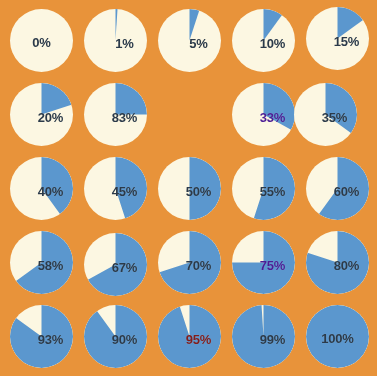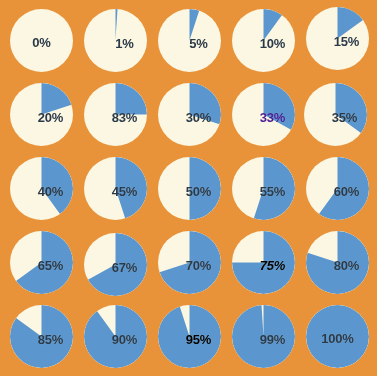--- a/index.html
+++ b/index.html
@@ -134,41 +134,31 @@
     <div class="pie-cell" style="left: 84px; top: 83px;">
       <div class="pie-disc" style="background: rgb(252, 247, 226);">
         <svg class="pie-svg" viewBox="0 0 63 63">
           <path d="M 31.5 31.5 L 31.5 0 A 31.5 31.5 0 0 1 63.000 31.500 Z" fill="#5B97CE"></path>
         </svg>
       </div>
       <div class="pie-label" style="color: rgb(43, 58, 74);">
         <span>83%</span>
       </div>
     </div>
-    <div class="pie-cell" style="left: 158px; top: 83px;">
-      <div class="pie-disc" style="background: rgb(252, 247, 226);">
-        <svg class="pie-svg" viewBox="0 0 63 63">
-          <path d="M 31.5 31.5 L 31.5 0 A 31.5 31.5 0 0 1 61.458 41.234 Z" fill="#5B97CE"></path>
-        </svg>
-      </div>
-      <div class="pie-label" style="color: rgb(43, 58, 74);">
-        <span>30%</span>
-      </div>
-    </div>
     <div class="pie-cell" style="left: 232px; top: 83px;">
       <div class="pie-disc" style="background: rgb(252, 247, 226);">
         <svg class="pie-svg" viewBox="0 0 63 63">
           <path d="M 31.5 31.5 L 31.5 0 A 31.5 31.5 0 0 1 59.104 46.675 Z" fill="#5B97CE"></path>
         </svg>
       </div>
       <div class="pie-label" style="color: #4c1d95;">
         <span>33%</span>
       </div>
     </div>
-    <div class="pie-cell" style="left: 304px; top: 83px;">
+    <div class="pie-cell" style="left: 294px; top: 83px;">
       <div class="pie-disc" style="background: rgb(252, 247, 226);">
         <svg class="pie-svg" viewBox="0 0 63 63">
           <path d="M 31.5 31.5 L 31.5 0 A 31.5 31.5 0 0 1 56.984 50.015 Z" fill="#5B97CE"></path>
         </svg>
       </div>
       <div class="pie-label" style="color: rgb(43, 58, 74);">
         <span>35%</span>
       </div>
     </div>
     <div class="pie-cell" style="left: 10px; top: 157px;">
@@ -221,21 +211,21 @@
         <span>60%</span>
       </div>
     </div>
     <div class="pie-cell" style="left: 10px; top: 231px;">
       <div class="pie-disc" style="background: rgb(252, 247, 226);">
         <svg class="pie-svg" viewBox="0 0 63 63">
           <path d="M 31.5 31.5 L 31.5 0 A 31.5 31.5 0 1 1 6.016 50.015 Z" fill="#5B97CE"></path>
         </svg>
       </div>
       <div class="pie-label" style="color: rgb(43, 58, 74);">
-        <span>65%</span>
+        <span>58%</span>
       </div>
     </div>
     <div class="pie-cell" style="left: 84px; top: 233px;">
       <div class="pie-disc" style="background: rgb(252, 247, 226);">
         <svg class="pie-svg" viewBox="0 0 63 63">
           <path d="M 31.5 31.5 L 31.5 0 A 31.5 31.5 0 1 1 3.896 46.675 Z" fill="#5B97CE"></path>
         </svg>
       </div>
       <div class="pie-label" style="color: rgb(43, 58, 74);">
         <span>67%</span>
@@ -250,61 +240,61 @@
       <div class="pie-label" style="color: rgb(43, 58, 74);">
         <span>70%</span>
       </div>
     </div>
     <div class="pie-cell" style="left: 232px; top: 231px;">
       <div class="pie-disc" style="background: rgb(252, 247, 226);">
         <svg class="pie-svg" viewBox="0 0 63 63">
           <path d="M 31.5 31.5 L 31.5 0 A 31.5 31.5 0 1 1 0.000 31.500 Z" fill="#5B97CE"></path>
         </svg>
       </div>
-      <div class="pie-label" style="color: #000000; font-style: italic;">
+      <div class="pie-label" style="color: #4c1d95;">
         <span>75%</span>
       </div>
     </div>
     <div class="pie-cell" style="left: 306px; top: 231px;">
       <div class="pie-disc" style="background: rgb(252, 247, 226);">
         <svg class="pie-svg" viewBox="0 0 63 63">
           <path d="M 31.5 31.5 L 31.5 0 A 31.5 31.5 0 1 1 1.542 21.766 Z" fill="#5B97CE"></path>
         </svg>
       </div>
       <div class="pie-label" style="color: rgb(43, 58, 74);">
         <span>80%</span>
       </div>
     </div>
     <div class="pie-cell" style="left: 10px; top: 305px;">
       <div class="pie-disc" style="background: rgb(252, 247, 226);">
         <svg class="pie-svg" viewBox="0 0 63 63">
           <path d="M 31.5 31.5 L 31.5 0 A 31.5 31.5 0 1 1 6.016 12.985 Z" fill="#5B97CE"></path>
         </svg>
       </div>
       <div class="pie-label" style="color: rgb(43, 58, 74);">
-        <span>85%</span>
+        <span>93%</span>
       </div>
     </div>
     <div class="pie-cell" style="left: 84px; top: 305px;">
       <div class="pie-disc" style="background: rgb(252, 247, 226);">
         <svg class="pie-svg" viewBox="0 0 63 63">
           <path d="M 31.5 31.5 L 31.5 0 A 31.5 31.5 0 1 1 12.985 6.016 Z" fill="#5B97CE"></path>
         </svg>
       </div>
       <div class="pie-label" style="color: rgb(43, 58, 74); text-align: center;">
         <span>90%</span>
       </div>
     </div>
     <div class="pie-cell" style="left: 158px; top: 305px;">
       <div class="pie-disc" style="background: rgb(252, 247, 226);">
         <svg class="pie-svg" viewBox="0 0 63 63">
           <path d="M 31.5 31.5 L 31.5 0 A 31.5 31.5 0 1 1 21.766 1.542 Z" fill="#5B97CE"></path>
         </svg>
       </div>
-      <div class="pie-label" style="color: #000000;">
+      <div class="pie-label" style="color: #7f1d1d;">
         <span>95%</span>
       </div>
     </div>
     <div class="pie-cell" style="left: 232px; top: 305px;">
       <div class="pie-disc" style="background: rgb(252, 247, 226);">
         <svg class="pie-svg" viewBox="0 0 63 63">
           <path d="M 31.5 31.5 L 31.5 0 A 31.5 31.5 0 1 1 29.522 0.062 Z" fill="#5B97CE"></path>
         </svg>
       </div>
       <div class="pie-label" style="color: rgb(43, 58, 74);">

